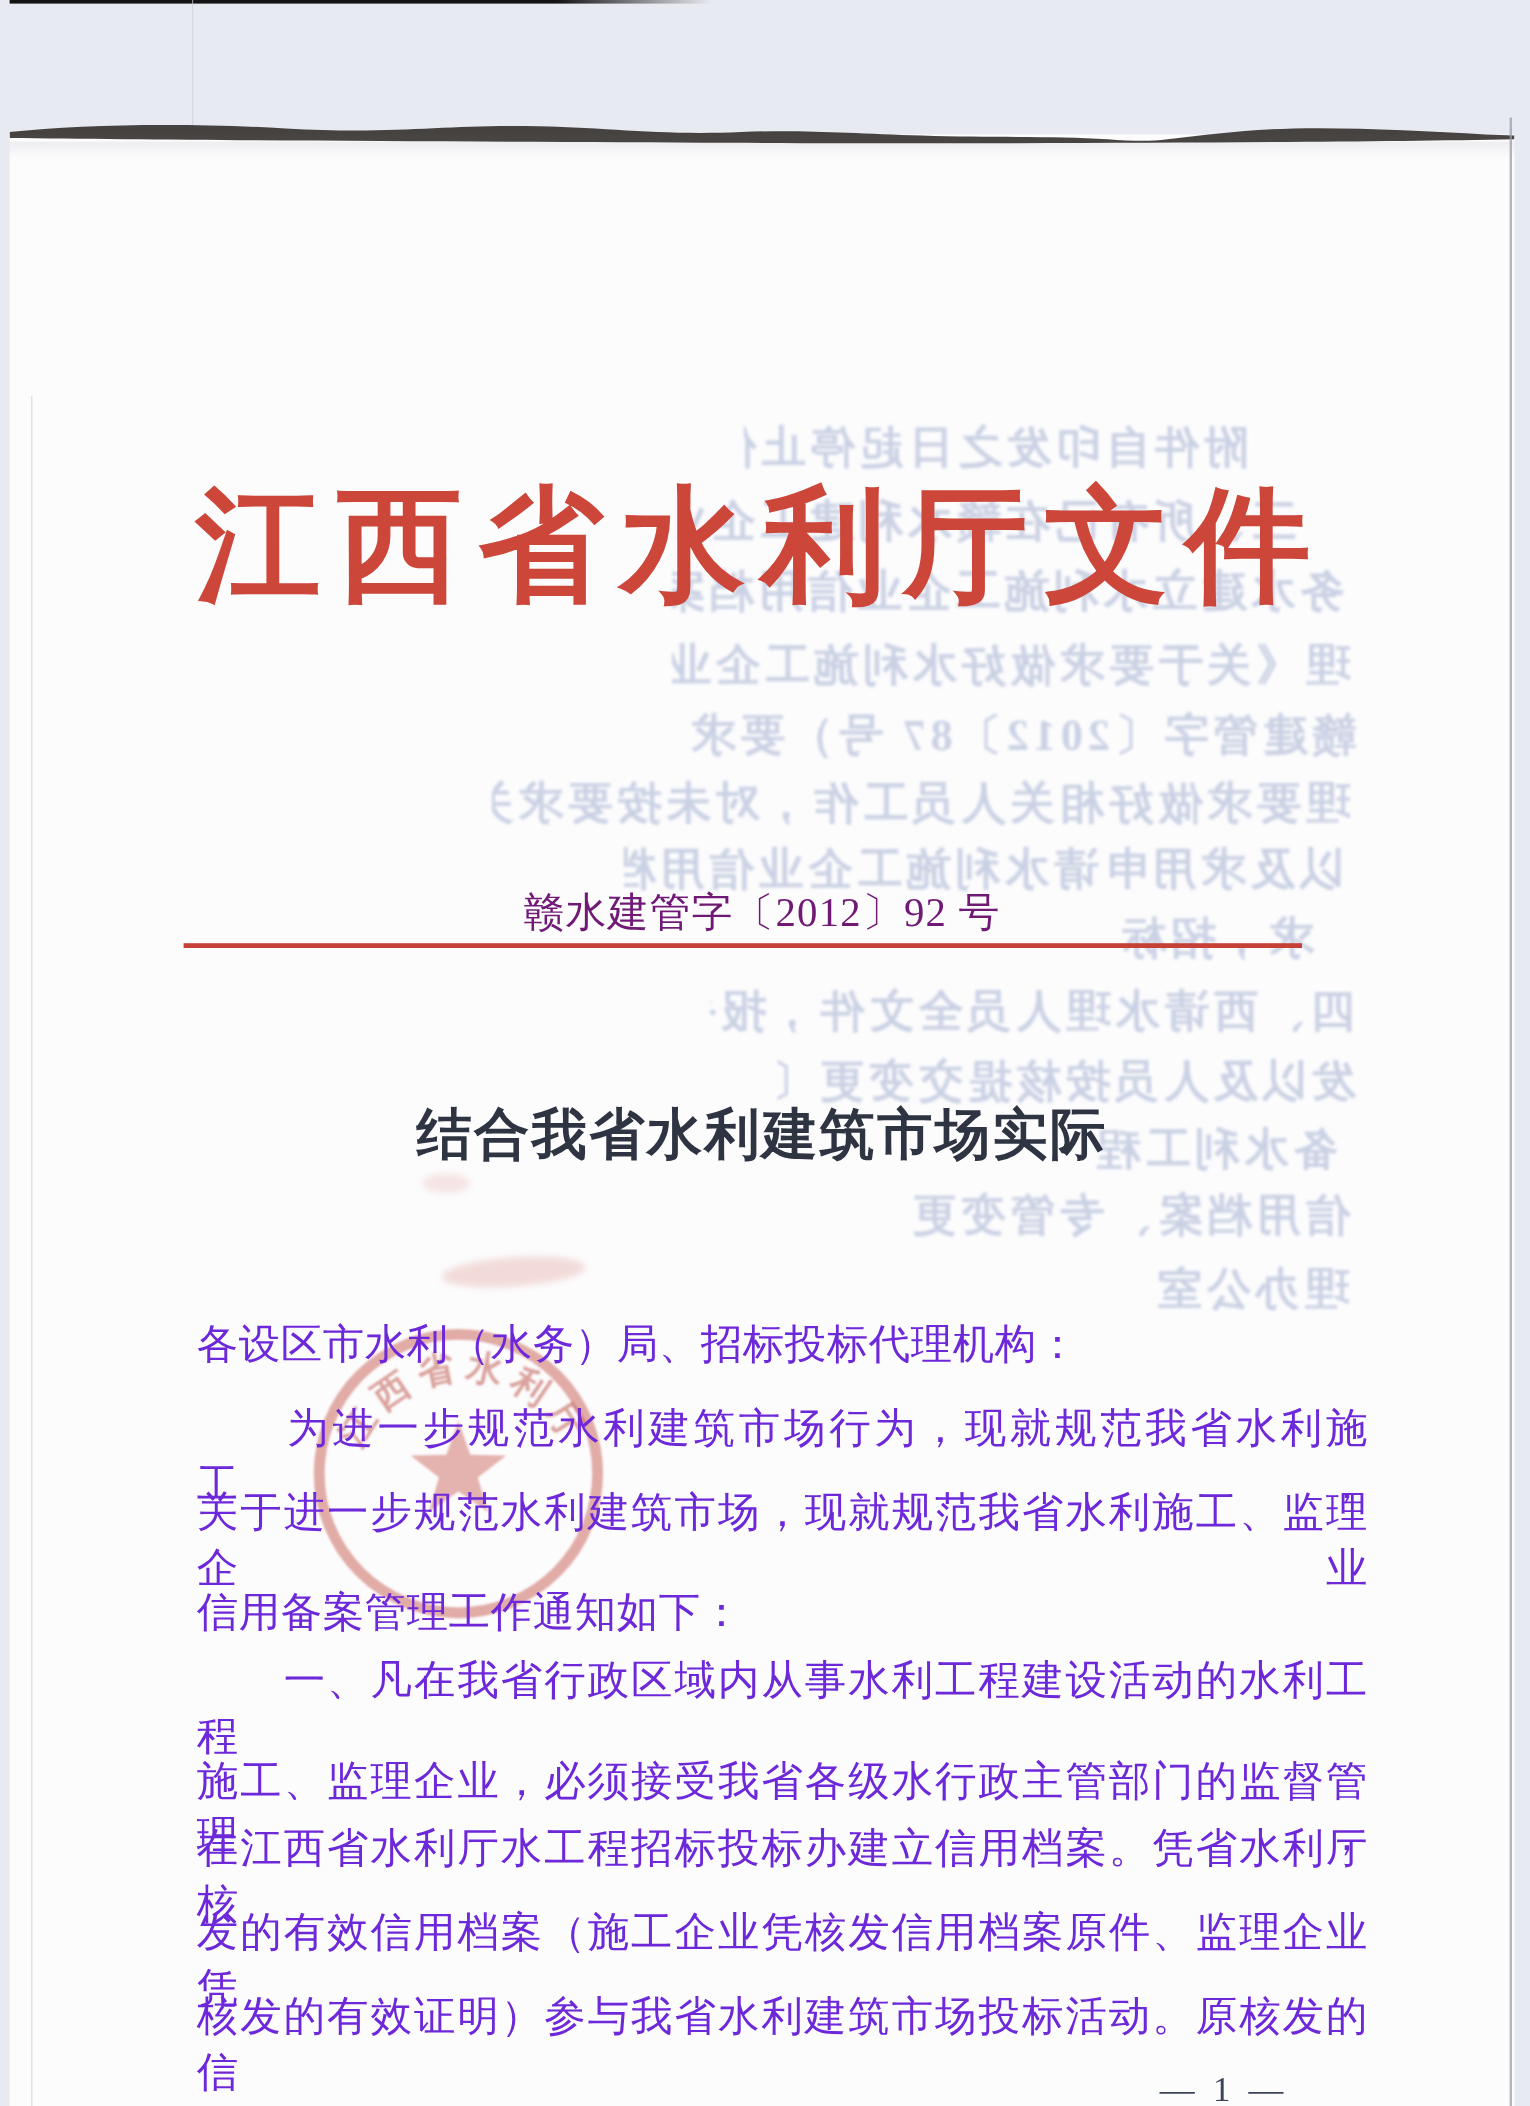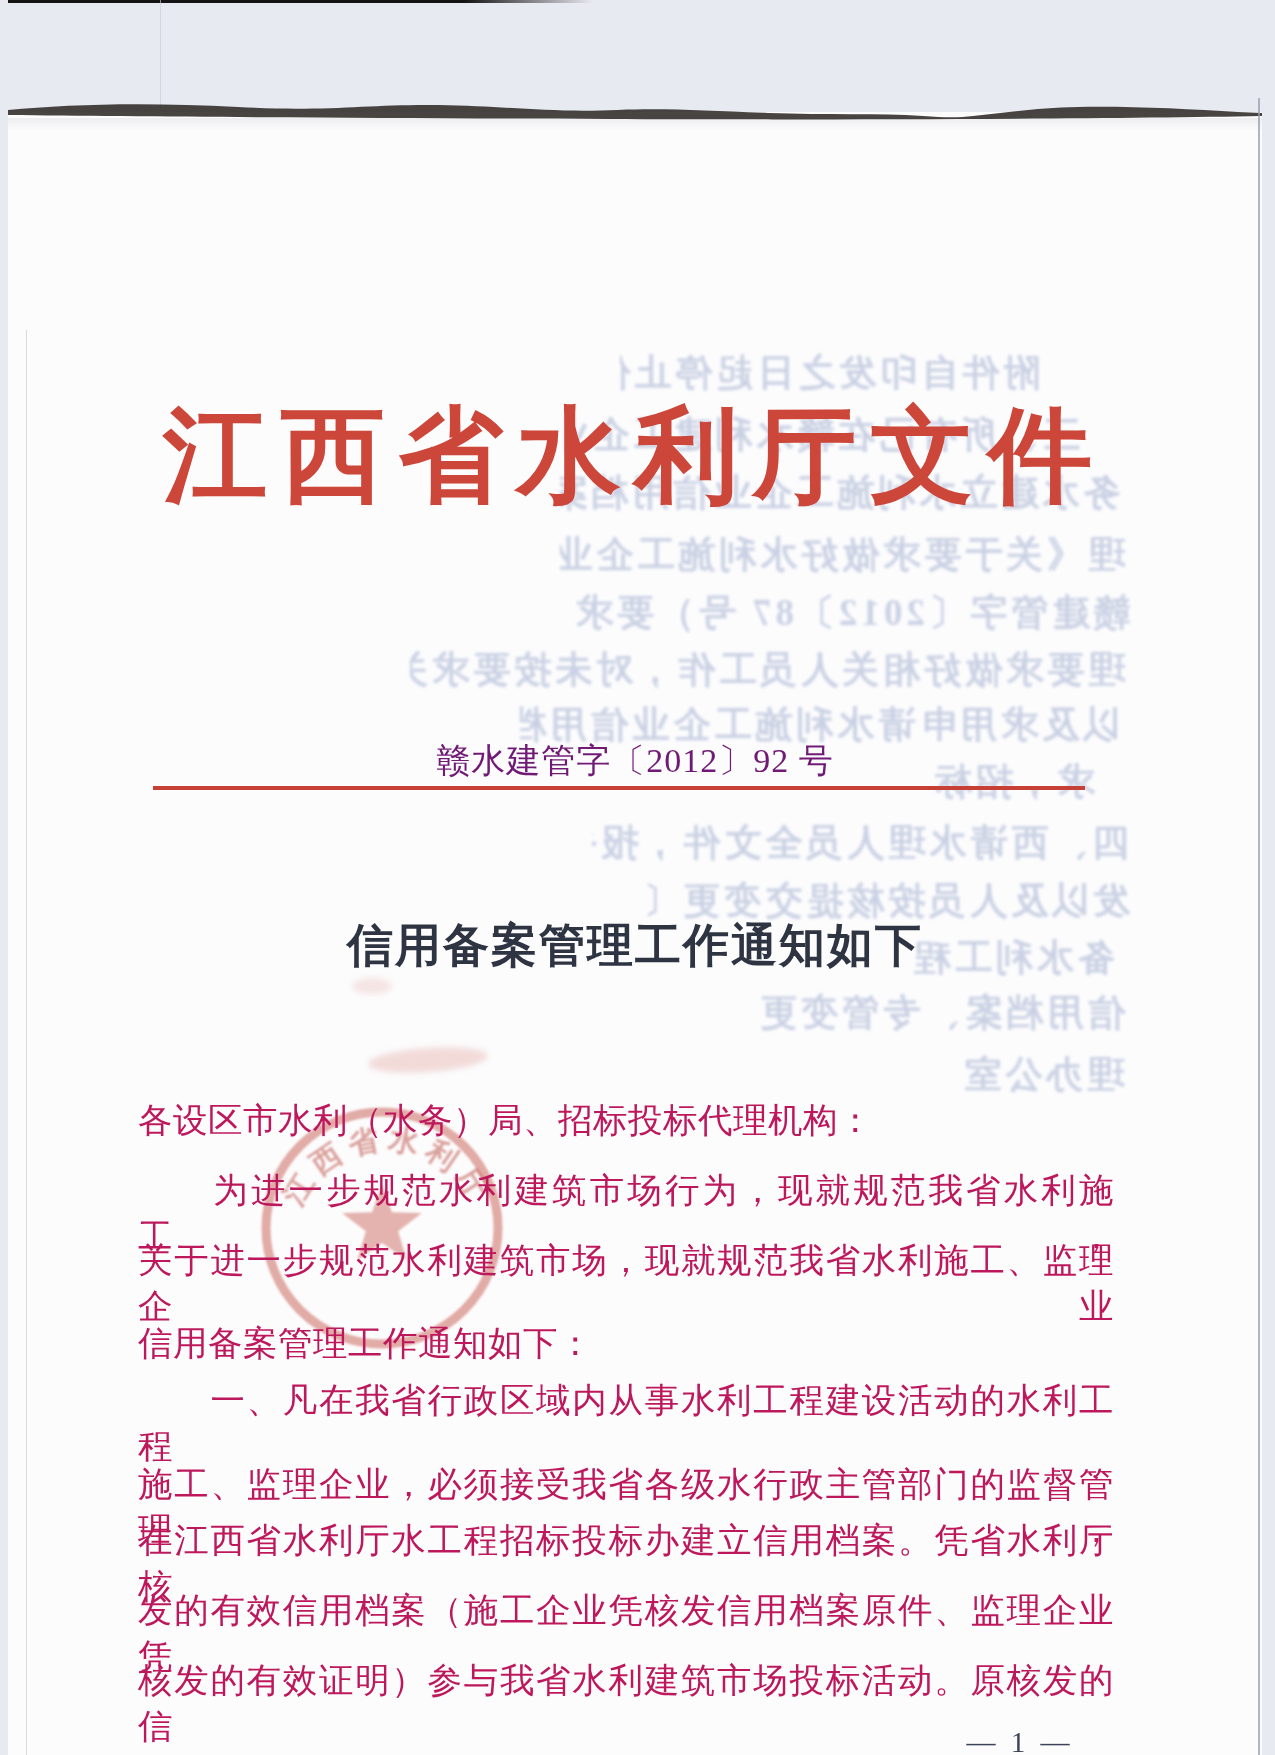--- a/index.html
+++ b/index.html
@@ -38,22 +38,22 @@
     text-align:justify;text-align-last:justify;white-space:nowrap;
   }
   #doc-number{
     left:8px;top:738px;width:1254px;height:44px;
     color:#701a75;font-size:34px;letter-spacing:1px;text-align:center;
   }
   #red-rule{left:153px;top:786px;width:932px;height:4px;background:#c64036;}
   #notice-title{left:8px;top:905px;width:1254px;text-align:center;
     color:#2e3442;font-size:46px;font-weight:bold;line-height:82px;letter-spacing:2px;}
   .body-line{
-    left:138px;width:976px;height:52px;
-    color:#be185d;font-size:34.5px;letter-spacing:.5px;white-space:nowrap;
+    left:164px;width:976px;height:52px;
+    color:#6d28d9;font-size:34.5px;letter-spacing:.5px;white-space:nowrap;
   }
   .body-line.fill{text-align:justify;text-align-last:justify;white-space:normal;}
   #page-number{left:930px;top:1726px;width:180px;height:40px;
     color:#3d4458;font-size:29px;letter-spacing:4px;text-align:center;}
 
   
   #seal{left:252px;top:1098px;}
   .smudge{background:rgba(205,95,85,.22);border-radius:50%;filter:blur(3px);}
 </style>
 </head>
@@ -106,21 +106,21 @@
   </g>
 </svg>
 
 <div class="abs" id="banner-title">江西省水利厅文件</div>
 
 <div class="abs" id="doc-number">赣水建管字〔2012〕92 号</div>
 
 <div class="abs" id="red-rule"></div>
 
 <div class="abs" id="notice-title">
-  <div>信用备案管理工作通知如下</div>
+  <div>结合我省水利建筑市场实际</div>
 </div>
 
 <div class="abs body-line" style="top:1098px;">各设区市水利（水务）局、招标投标代理机构：</div>
 <div class="abs body-line fill" style="top:1168px;">　　为进一步规范水利建筑市场行为，现就规范我省水利施工，</div>
 <div class="abs body-line fill" style="top:1238px;">关于进一步规范水利建筑市场，现就规范我省水利施工、监理企业</div>
 <div class="abs body-line" style="top:1308px;margin-top:13px;">信用备案管理工作通知如下：</div>
 <div class="abs body-line fill" style="top:1378px;">　　一、凡在我省行政区域内从事水利工程建设活动的水利工程</div>
 <div class="abs body-line fill" style="top:1448px;margin-top:14px;">施工、监理企业，必须接受我省各级水行政主管部门的监督管理，</div>
 <div class="abs body-line fill" style="top:1518px;">在江西省水利厅水工程招标投标办建立信用档案。凭省水利厅核</div>
 <div class="abs body-line fill" style="top:1588px;">发的有效信用档案（施工企业凭核发信用档案原件、监理企业凭</div>

